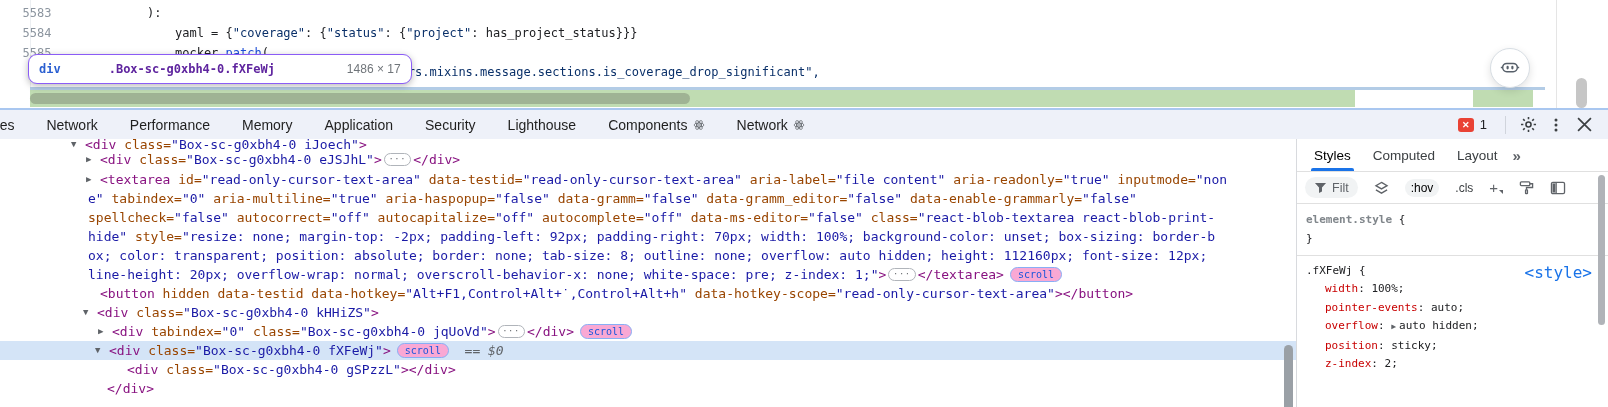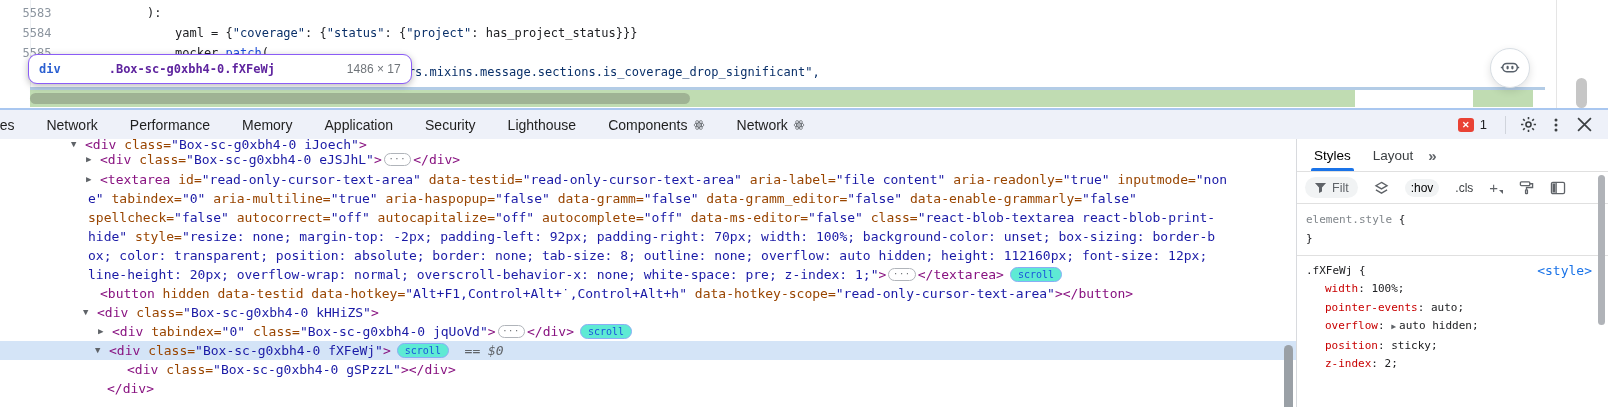--- a/index.html
+++ b/index.html
@@ -57,21 +57,21 @@
 
   
   .tree-line{position:absolute;left:0;right:0;height:19px;line-height:19px;white-space:pre;
              font-family:"DejaVu Sans Mono",monospace;font-size:13px;}
   .tree-line.sel{background:#d4e4f7;}
   .tree-arrow{position:absolute;font-size:9px;color:#5f6368;top:0;}
   .tk-t{color:#881280;} .tk-a{color:#994500;} .tk-v{color:#1a1aa6;} .tk-p{color:#202124;}
   .tk-dim{color:#5f6368;} .tk-dollar{color:#5f6368;font-style:italic;}
   .ell{display:inline-block;border:1px solid #b0b4ba;border-radius:8px;color:#5f6368;background:#fff;
        font-size:8px;line-height:9px;padding:1px 4px;vertical-align:2px;letter-spacing:1px;margin:0 2px;}
-  .badge{display:inline-block;border:1px solid #88aef5;border-radius:9px;color:#1a56db;background:#5eead4;
+  .badge{display:inline-block;border:1px solid #88aef5;border-radius:9px;color:#1a56db;background:#f9a8d4;
        font-size:10px;line-height:13px;padding:0 7px;vertical-align:1px;margin-left:6px;
        font-family:"DejaVu Sans Mono",monospace;}
   #el-scroll-thumb{position:absolute;left:1284px;top:206px;width:9px;height:70px;border-radius:5px;background:#9aa0a6;}
 
   
   #sp-tabs{height:32px;display:flex;align-items:center;font-size:13.5px;color:#3c4043;
            border-bottom:1px solid #e0e0e0;padding-left:6px;}
   .sp-tab{padding:0 11px;height:100%;display:flex;align-items:center;position:relative;white-space:nowrap;}
   .sp-tab.active{color:#000000;}
   .sp-tab.active::after{content:"";position:absolute;left:8px;right:8px;bottom:0;height:3px;background:#1a73e8;border-radius:2px 2px 0 0;}
@@ -80,24 +80,24 @@
   #filter-pill{display:flex;align-items:center;gap:5px;background:#f1f3f4;border-radius:12px;height:21px;
                padding:0 9px;color:#5f6368;font-size:12.5px;overflow:hidden;max-width:58px;}
   .tb-icon{display:flex;align-items:center;justify-content:center;color:#5f6368;}
   #hov-pill{background:#f1f3f4;border-radius:11px;padding:2px 6px;font-size:12px;color:#000000;}
   #cls-label{font-size:12px;color:#3c4043;}
   #plus-btn{font-size:15px;color:#5f6368;position:relative;padding-right:5px;}
   #plus-btn::after{content:"";position:absolute;right:0;bottom:2px;border-left:4px solid transparent;
                    border-top:4px solid #5f6368;}
   .sp-section{border-bottom:1px solid #e0e0e0;padding:6px 0 7px 0;}
   .sp-code{font-family:"DejaVu Sans Mono",monospace;font-size:11px;line-height:19px;white-space:pre;padding-left:9px;}
-  .c-grey{color:#80868b;} .c-blk{color:#202124;}
+  .c-grey{color:#80868b;font-weight:bold;} .c-blk{color:#202124;}
   #rule-block{position:relative;padding-top:5px;}
   #rule-head{display:flex;}
-  #style-link{position:absolute;right:16px;top:7px;color:#1a73e8;font-size:13px;font-family:"DejaVu Sans Mono",monospace;}
+  #style-link{position:absolute;right:16px;top:7px;color:#1a73e8;font-size:16px;font-family:"DejaVu Sans Mono",monospace;}
   .prop-row{font-family:"DejaVu Sans Mono",monospace;font-size:11px;line-height:18.6px;white-space:pre;padding-left:28px;}
   .p-name{color:#c80000;} .p-val{color:#202124;} .p-arrow{color:#5f6368;font-size:8px;margin-right:3px;}
   #sp-scroll-thumb{position:absolute;right:3px;top:36px;width:7px;height:150px;border-radius:4px;background:#b0b3b8;}
 </style>
 </head>
 <body>
 
 <div id="page-top">
   <div id="gutter-line"></div>
   <div id="editor-lines">
@@ -222,20 +222,21 @@
           <div class="tree-line" style="top: 221px; padding-left: 127px;"><span class="tk-t">&lt;div</span><span class="tk-a"> class=</span><span class="tk-v">"Box-sc-g0xbh4-0 gSPzzL"</span><span class="tk-t">&gt;&lt;/div&gt;</span></div>
           <div class="tree-line" style="top: 240px; padding-left: 107px;"><span class="tk-t">&lt;/div&gt;</span></div>
         </div>
       <div id="el-scroll-thumb"></div>
     </div>
     <div id="panel-vline"></div>
 
     <div id="styles-panel">
       <div id="sp-tabs">
           <div class="sp-tab active">Styles</div>
+          <div class="sp-tab">Computed</div>
           <div class="sp-tab">Layout</div>
           <span id="sp-more">»</span>
         </div>
 
       <div id="sp-toolbar">
         <div id="filter-pill">
           <span class="tb-icon">
             <svg width="13" height="12" viewBox="0 0 14 13" fill="#5f6368">
               <path d="M1 1h12L8.6 6v4.2L5.4 12V6z"></path>
             </svg>

